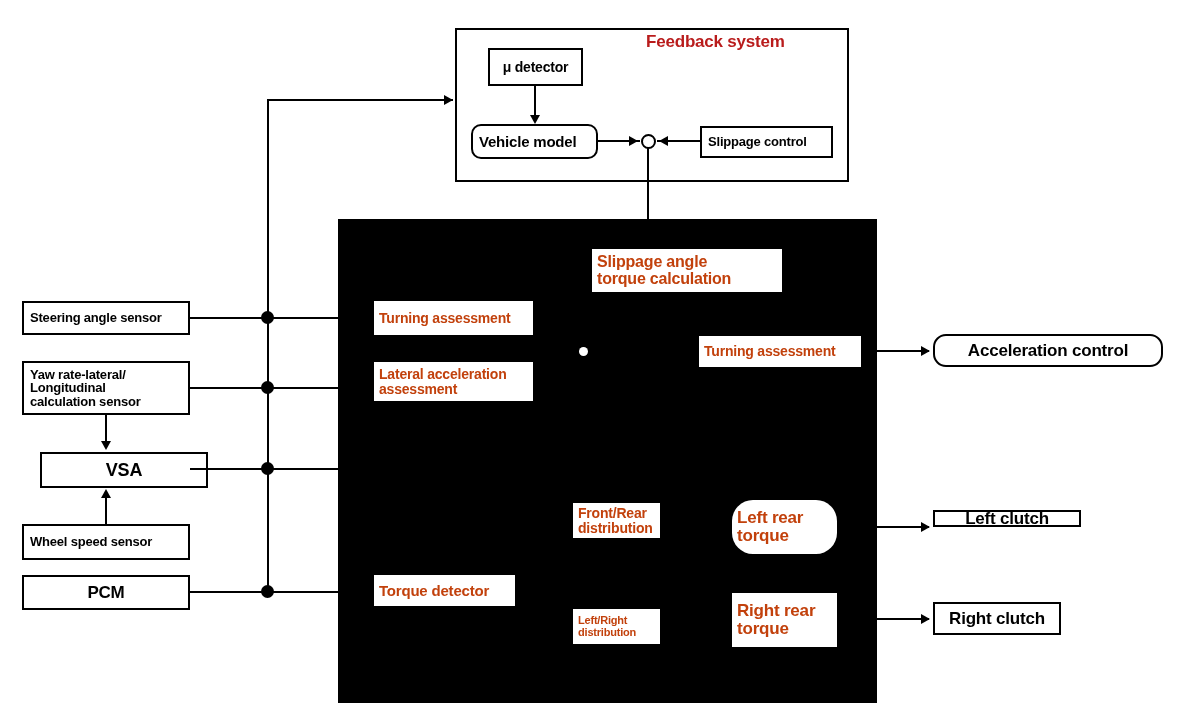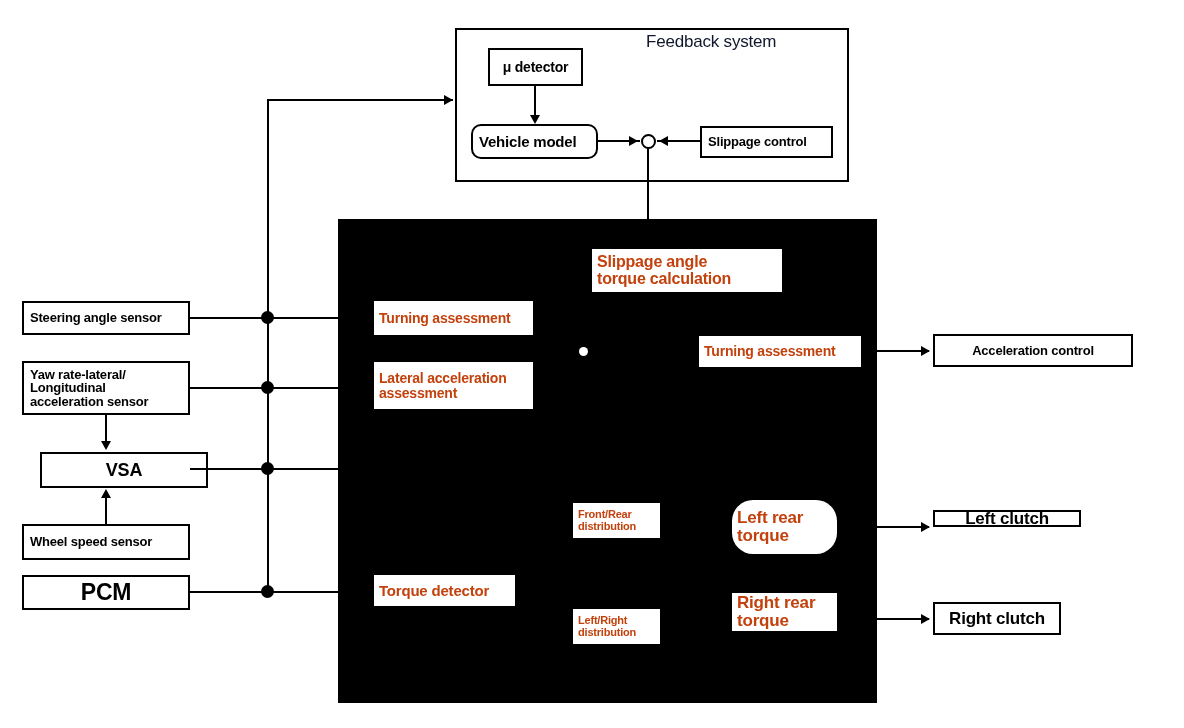--- a/index.html
+++ b/index.html
@@ -60,22 +60,22 @@
 
   
   #feedback-frame {
     position: absolute;
     box-sizing: border-box;
     background: transparent;
     border: 2px solid #000000;
   }
   #feedback-title {
     position: absolute;
-    font-weight: normal;
-    color: #0f172a;
+    font-weight: bold;
+    color: #b91c1c;
     white-space: nowrap;
     letter-spacing: -0.2px;
     text-align: center;
   }
 
   
   .h-wire, .v-wire {
     position: absolute;
     background: #000000;
   }
@@ -168,32 +168,32 @@
 
   <div class="v-wire" style="left:647px; top:148px; height:72px;"></div>
 
   <div class="box left" style="left:22px; top:301px; width:168px; height:34px; font-size:13px;">
     <span>Steering angle sensor</span>
   </div>
 
   <div class="box left" style="left:22px; top:361px; width:168px; height:54px; font-size:13px;">
     <span>Yaw rate-lateral/
 Longitudinal
-acceleration sensor</span>
+calculation sensor</span>
   </div>
 
   <div class="box center" style="left:40px; top:452px; width:168px; height:36px; font-size:18px;">
     <span>VSA</span>
   </div>
 
   <div class="box left" style="left:22px; top:524px; width:168px; height:36px; font-size:13px;">
     <span>Wheel speed sensor</span>
   </div>
 
-  <div class="box center" style="left:22px; top:575px; width:168px; height:35px; font-size:23px;">
+  <div class="box center" style="left:22px; top:575px; width:168px; height:35px; font-size:17px;">
     <span>PCM</span>
   </div>
 
   <div class="v-wire" style="left:105px; top:415px; height:27px;"></div>
   <div class="arrow-d" style="left:101px; top:441px;"></div>
 
   <div class="v-wire" style="left:105px; top:497px; height:27px;"></div>
   <div class="arrow-u" style="left:101px; top:489px;"></div>
 
   <div class="v-wire" style="left:267px; top:99px; height:494px;"></div>
@@ -210,63 +210,63 @@
   <div class="h-wire" style="left:190px; top:468px; width:150px;"></div>
   <div class="junction-dot" style="left:261px; top:462px;"></div>
 
   <div class="h-wire" style="left:190px; top:591px; width:150px;"></div>
   <div class="junction-dot" style="left:261px; top:585px;"></div>
 
   <div class="inner left" style="left:374px; top:301px; width:159px; height:34px; font-size:14px;">
     <span>Turning assessment</span>
   </div>
 
-  <div class="inner left" style="left:374px; top:362px; width:159px; height:47px; font-size:14px;">
+  <div class="inner left" style="left:374px; top:362px; width:159px; height:39px; font-size:14px;">
     <span>Lateral acceleration
 assessment</span>
   </div>
 
   <div class="inner left" style="left:592px; top:249px; width:190px; height:43px; font-size:16px;">
     <span>Slippage angle
 torque calculation</span>
   </div>
 
   <div class="white-dot" style="left:579px; top:347px;"></div>
 
   <div class="inner left" style="left:699px; top:336px; width:162px; height:31px; font-size:14px;">
     <span>Turning assessment</span>
   </div>
 
   <div class="inner left" style="left:374px; top:575px; width:141px; height:31px; font-size:15px;">
     <span>Torque detector</span>
   </div>
 
-  <div class="inner left" style="left:573px; top:503px; width:87px; height:35px; font-size:11px;">
+  <div class="inner left" style="left:573px; top:503px; width:87px; height:35px; font-size:14px;">
     <span>Front/Rear
 distribution</span>
   </div>
 
   <div class="inner left" style="left:573px; top:609px; width:87px; height:35px; font-size:11px;">
     <span>Left/Right
 distribution</span>
   </div>
 
   <div class="inner left" style="left:732px; top:500px; width:105px; height:54px; font-size:17px;border-radius:21px;">
     <span>Left rear
 torque</span>
   </div>
 
-  <div class="inner left" style="left:732px; top:593px; width:105px; height:38px; font-size:17px;">
+  <div class="inner left" style="left:732px; top:593px; width:105px; height:54px; font-size:17px;">
     <span>Right rear
 torque</span>
   </div>
 
   <div class="h-wire" style="left:861px; top:350px; width:68px;"></div>
   <div class="arrow-r" style="left:921px; top:346px;"></div>
-  <div class="box center" style="left:933px; top:334px; width:200px; height:33px; font-size:13px;">
+  <div class="box center" style="left:933px; top:334px; width:230px; height:33px; font-size:17px;border-radius:13px;">
     <span>Acceleration control</span>
   </div>
 
   <div class="h-wire" style="left:877px; top:526px; width:52px;"></div>
   <div class="arrow-r" style="left:921px; top:522px;"></div>
   <div class="box center" style="left:933px; top:510px; width:148px; height:17px; font-size:17px;">
     <span>Left clutch</span>
   </div>
 
   <div class="h-wire" style="left:877px; top:618px; width:52px;"></div>

